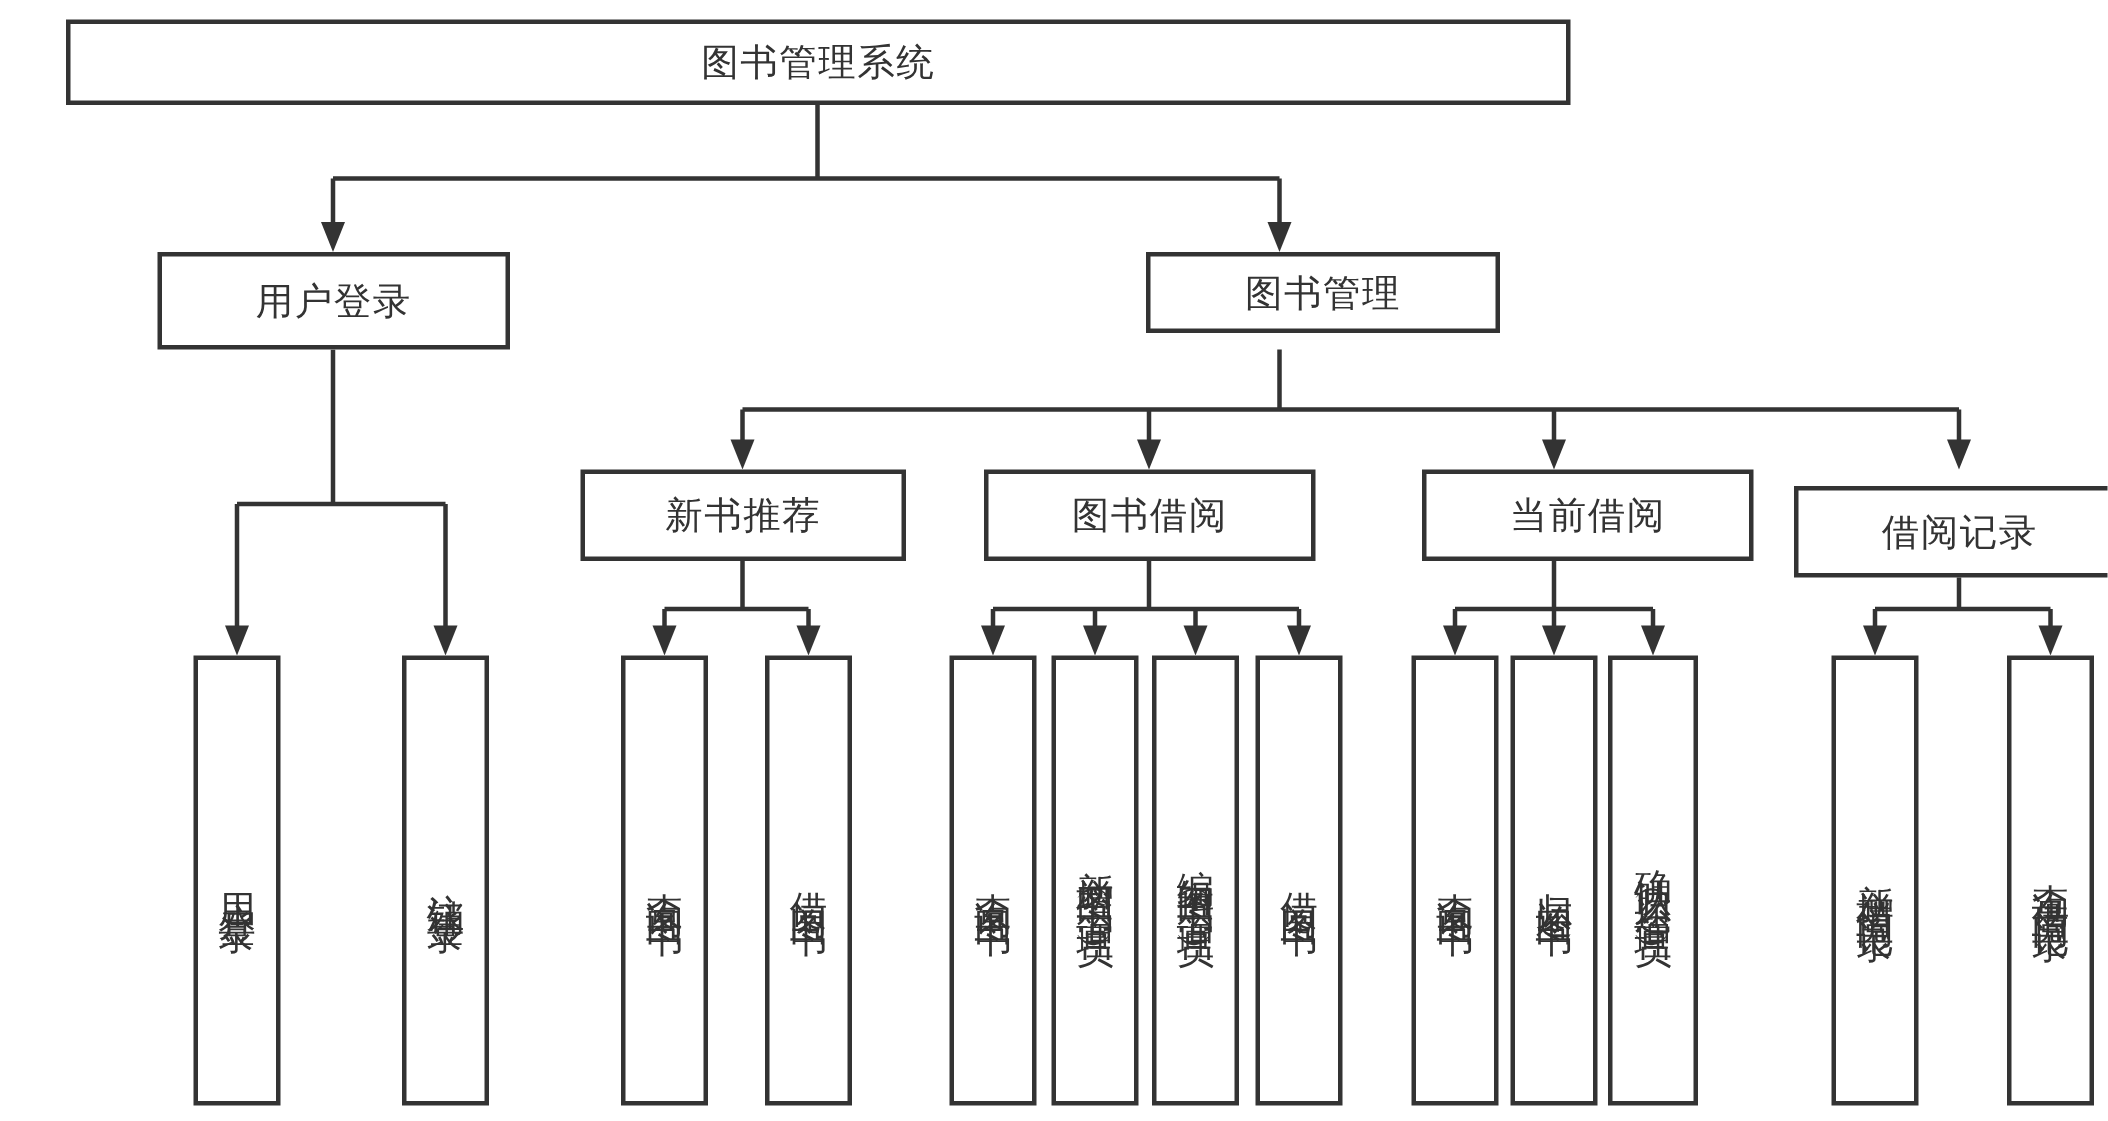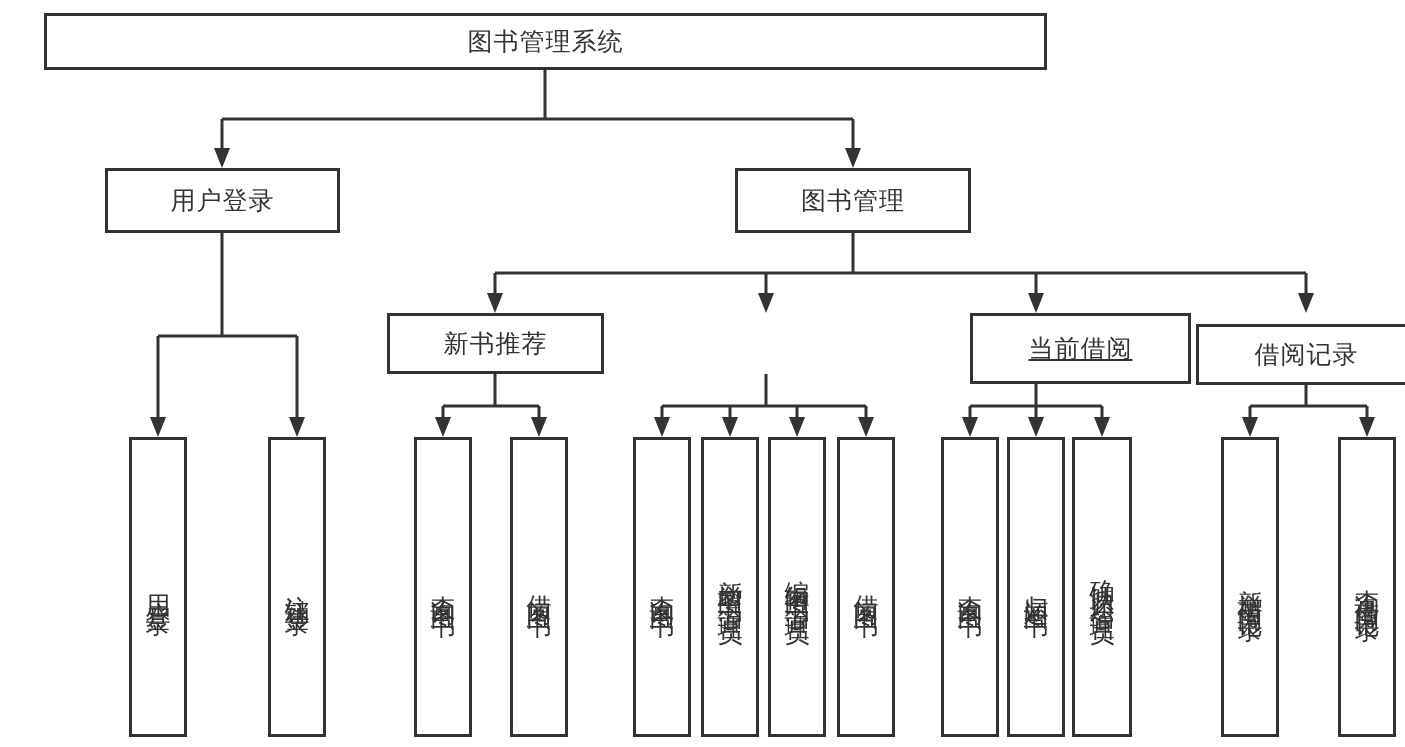--- a/index.html
+++ b/index.html
@@ -17,25 +17,25 @@
   }
   .hlabel{font-size:25px;letter-spacing:1px;white-space:nowrap;line-height:1;}
   .vlabel{
     writing-mode:vertical-rl;text-orientation:mixed;
     font-size:25px;letter-spacing:6px;line-height:1;white-space:nowrap;
   }
   
   .pos-root{left:20px;top:13px;width:1003px;height:57px;}
   
   .pos-user-login{left:81px;top:168px;width:235px;height:65px;}
-  .pos-book-mgmt{left:711px;top:168px;width:236px;height:65px;}
+  .pos-book-mgmt{left:740px;top:168px;width:236px;height:54px;}
   
   .pos-nbr{left:363px;top:313px;width:217px;height:61px;}
   .pos-bb{left:632px;top:313px;width:221px;height:61px;}
-  .pos-cb{left:946px;top:313px;width:221px;height:71px;text-decoration:underline;}
+  .pos-cb{left:924px;top:313px;width:221px;height:61px;}
   .pos-br{left:1172px;top:324px;width:221px;height:61px;}
   
   .leaf{top:437px;width:58px;height:300px;}
   .pos-ul1{left:105px;} .pos-ul2{left:244px;}
   .pos-nbr1{left:390px;} .pos-nbr2{left:486px;}
   .pos-bb1{left:609px;} .pos-bb2{left:677px;} .pos-bb3{left:744px;} .pos-bb4{left:813px;}
   .pos-cb1{left:917px;} .pos-cb2{left:983px;} .pos-cb3{left:1048px;width:60px;}
   .pos-br1{left:1197px;} .pos-br2{left:1314px;}
   .watermark{
     position:absolute;right:8px;bottom:5px;z-index:5;
@@ -98,20 +98,23 @@
   <div class="box pos-user-login">
     <span class="hlabel">用户登录</span>
   </div>
   <div class="box pos-book-mgmt">
     <span class="hlabel">图书管理</span>
   </div>
 
   <div class="box pos-nbr">
     <span class="hlabel">新书推荐</span>
   </div>
+  <div class="box pos-bb">
+    <span class="hlabel">图书借阅</span>
+  </div>
   <div class="box pos-cb">
     <span class="hlabel">当前借阅</span>
   </div>
   <div class="box pos-br">
     <span class="hlabel">借阅记录</span>
   </div>
 
   <div class="box leaf pos-ul1">
     <span class="vlabel">用户登录</span>
   </div>

